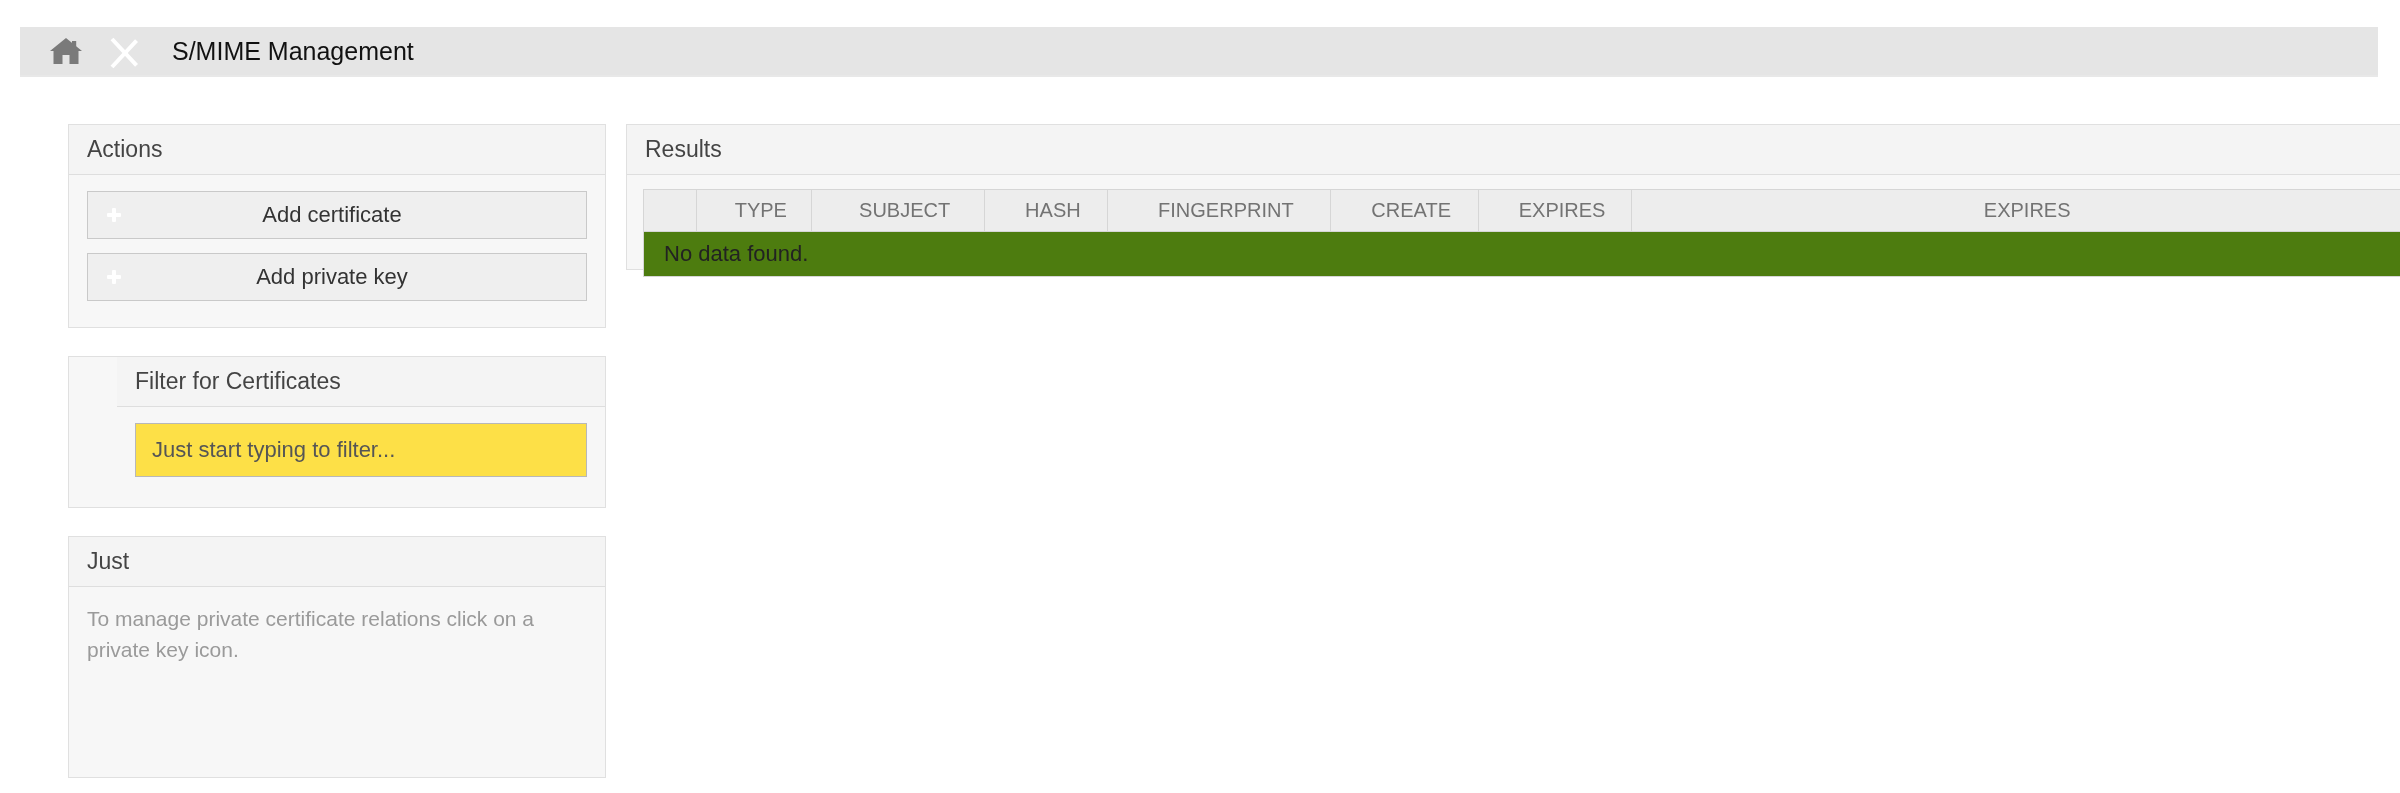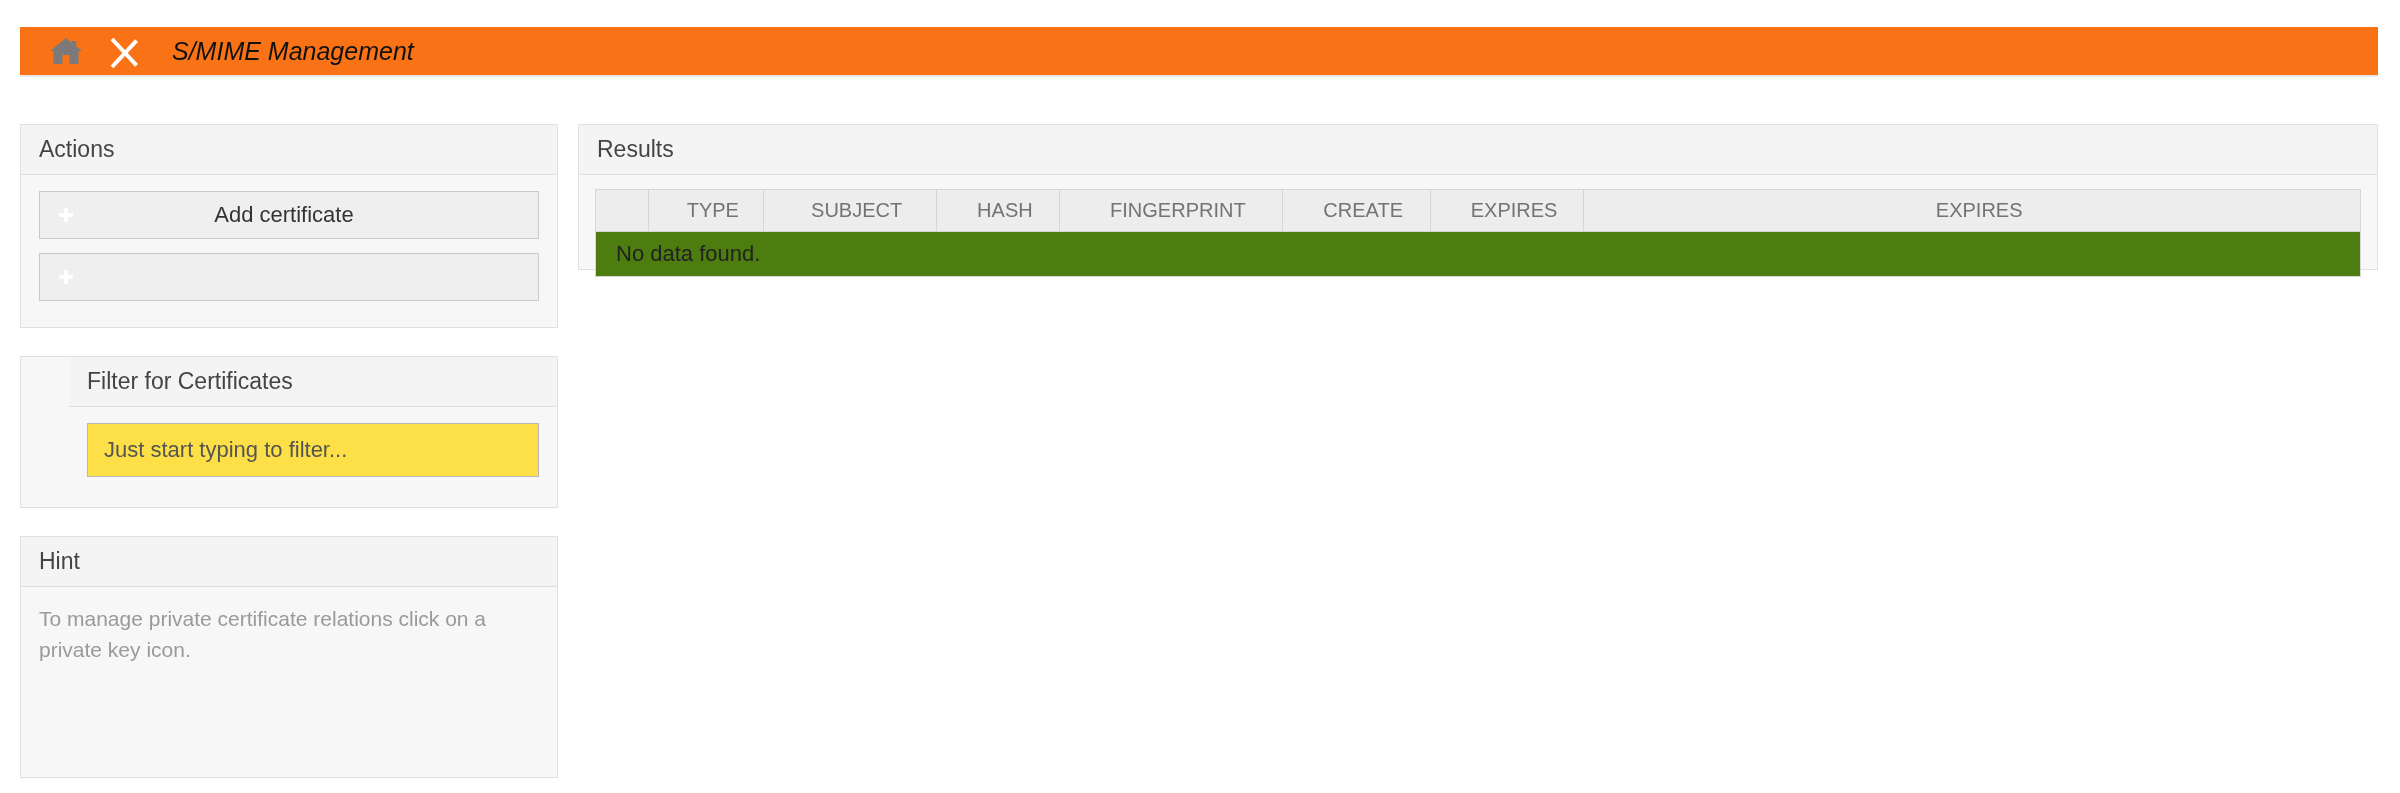--- a/index.html
+++ b/index.html
@@ -14,26 +14,25 @@
     -webkit-font-smoothing: antialiased;
   }
 
   
   .breadcrumb-bar {
     position: absolute;
     left: 20px;
     top: 27px;
     width: 2358px;
     height: 50px;
-    background: #f97316;
+    background: #e5e5e5;
     border-bottom: 2px solid #e8e8e8;
     display: flex;
     align-items: center;
     box-sizing: border-box;
-    font-style: italic;
   }
   .crumb-home {
     width: 92px;
     height: 50px;
     display: flex;
     align-items: center;
     justify-content: center;
     cursor: pointer;
   }
   .crumb-home svg { display: block; }
@@ -69,20 +68,21 @@
     white-space: nowrap;
     cursor: pointer;
   }
 
   
   .panel {
     position: absolute;
     background: #f7f7f7;
     border: 1px solid #e0e0e0;
     box-sizing: border-box;
+    margin-left: 48px;
   }
   .panel-header {
     background: #f4f4f4;
     border-bottom: 1px solid #dedede;
     height: 50px;
     display: flex;
     align-items: center;
     padding-left: 18px;
     box-sizing: border-box;
   }
@@ -227,36 +227,37 @@
     <div class="action-btn">
       <span class="action-icon">
         <span class="plus-box"></span>
       </span>
       <span class="action-label">Add certificate</span>
     </div>
     <div class="action-btn">
       <span class="action-icon">
         <span class="plus-box"></span>
       </span>
+      <span class="action-label">Add private key</span>
     </div>
   </div>
 </div>
 
 <div class="panel sidebar-panel" id="filter-panel">
   <div class="panel-header">
     <span class="panel-header-title">Filter for Certificates</span>
   </div>
   <div class="panel-body">
     <input class="filter-input" type="text" placeholder="Just start typing to filter..." style="">
   </div>
 </div>
 
 <div class="panel sidebar-panel" id="hint-panel">
   <div class="panel-header">
-    <span class="panel-header-title">Hint</span>
+    <span class="panel-header-title">Just</span>
   </div>
   <div class="panel-body">
     <p class="hint-text">To manage private certificate relations click on a private key icon.</p>
   </div>
 </div>
 
 <div class="panel" id="results-panel">
   <div class="panel-header">
     <span class="panel-header-title">Results</span>
   </div>

